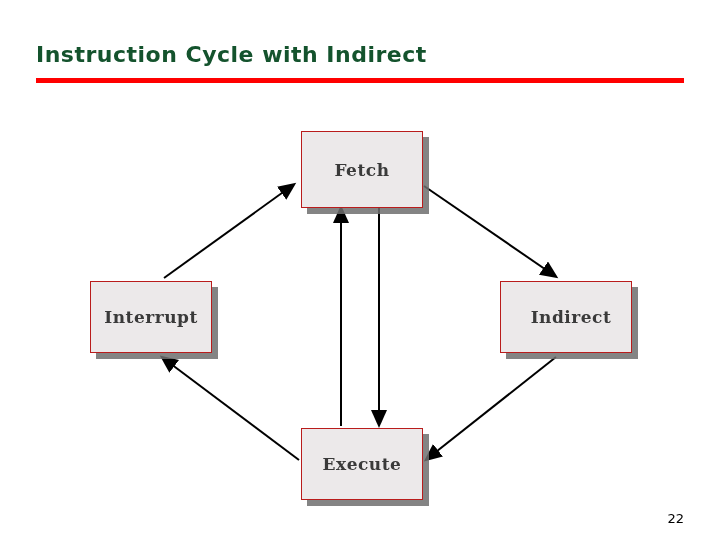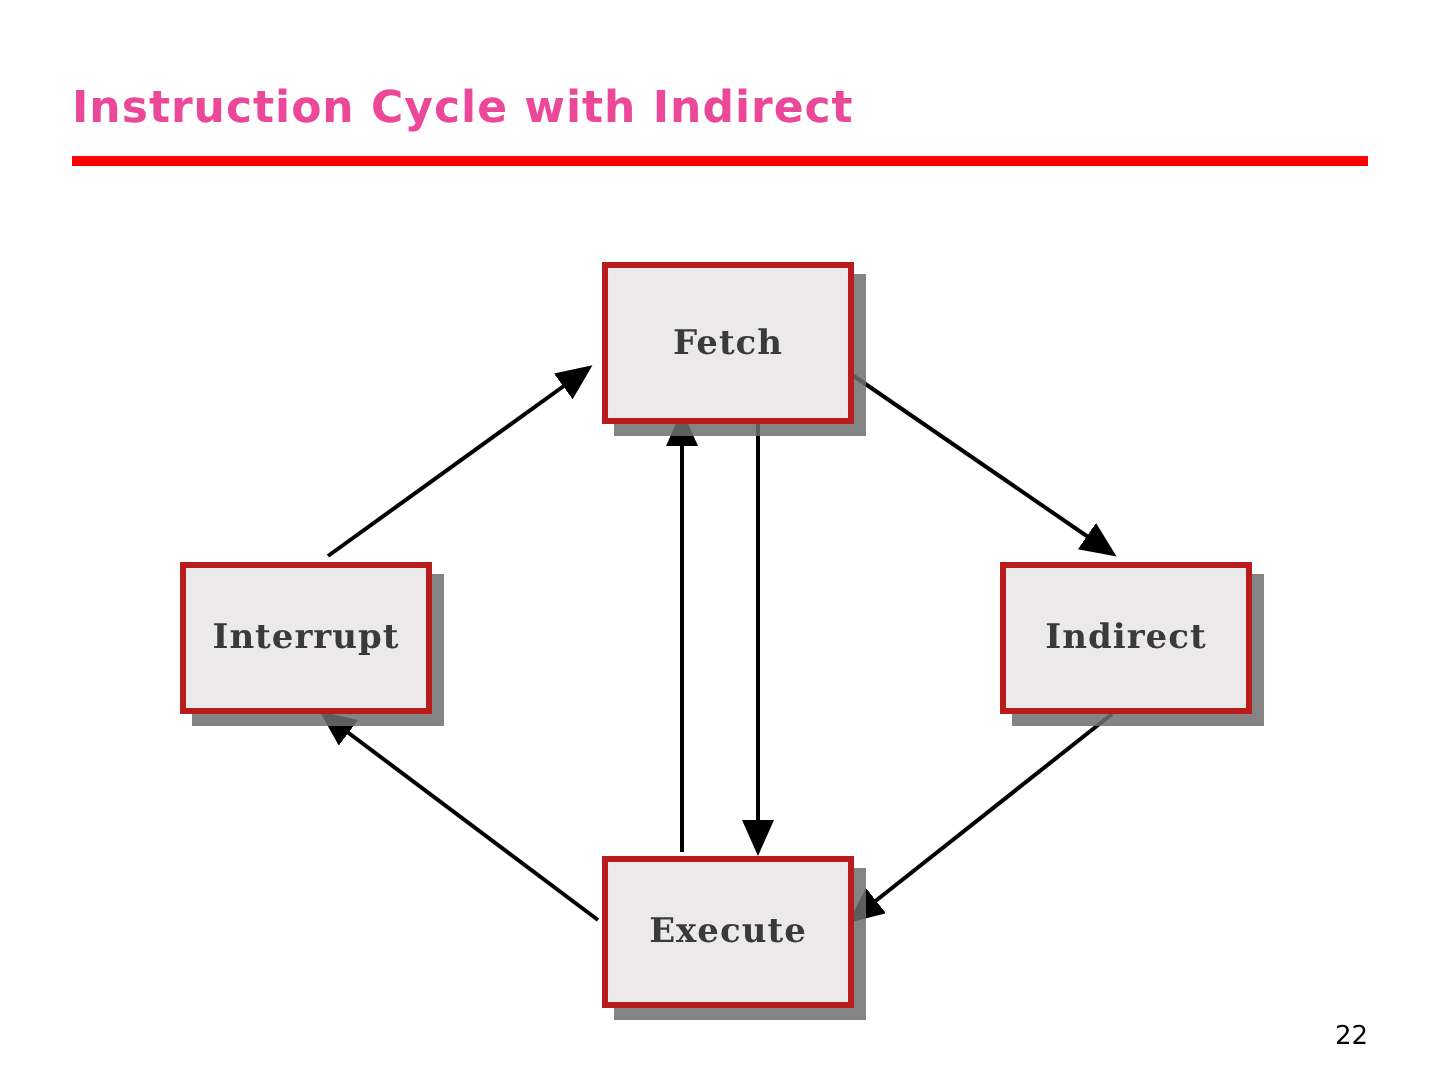--- a/index.html
+++ b/index.html
@@ -15,50 +15,50 @@
     overflow: hidden;
     font-family: "DejaVu Sans", sans-serif;
   }
   #title {
     position: absolute;
     left: 36px;
     top: 42px;
     font-family: "DejaVu Sans", sans-serif;
     font-size: 22px;
     font-weight: bold;
-    color: #ec4899;
+    color: #14532d;
     letter-spacing: 0.5px;
     white-space: nowrap;
   }
   #title-rule {
     position: absolute;
     left: 36px;
     top: 78px;
     width: 648px;
     height: 5px;
     background: #ff0000;
   }
   .node {
     position: absolute;
     background: #ece9ea;
-    border: 3px solid #b91c1c;
+    border: 1px solid #b91c1c;
     box-shadow: 6px 6px 0 rgba(110,110,110,0.85);
     display: flex;
     align-items: center;
     justify-content: center;
   }
   .node-label {
     font-family: "DejaVu Serif", serif;
     font-weight: bold;
     font-size: 17px;
     color: #3a3a3a;
     letter-spacing: 0.5px;
   }
   #node-fetch   { left: 301px; top: 131px; width: 120px; height: 75px; }
-  #node-indirect{ left: 500px; top: 281px; width: 120px; height: 70px; }
+  #node-indirect{ left: 500px; top: 281px; width: 120px; height: 70px; padding-left: 10px; }
   #node-execute { left: 301px; top: 428px; width: 120px; height: 70px; }
   #node-interrupt{ left: 90px; top: 281px; width: 120px; height: 70px; }
   #arrows {
     position: absolute;
     left: 0; top: 0;
     width: 720px;
     height: 540px;
   }
   #page-number {
     position: absolute;

